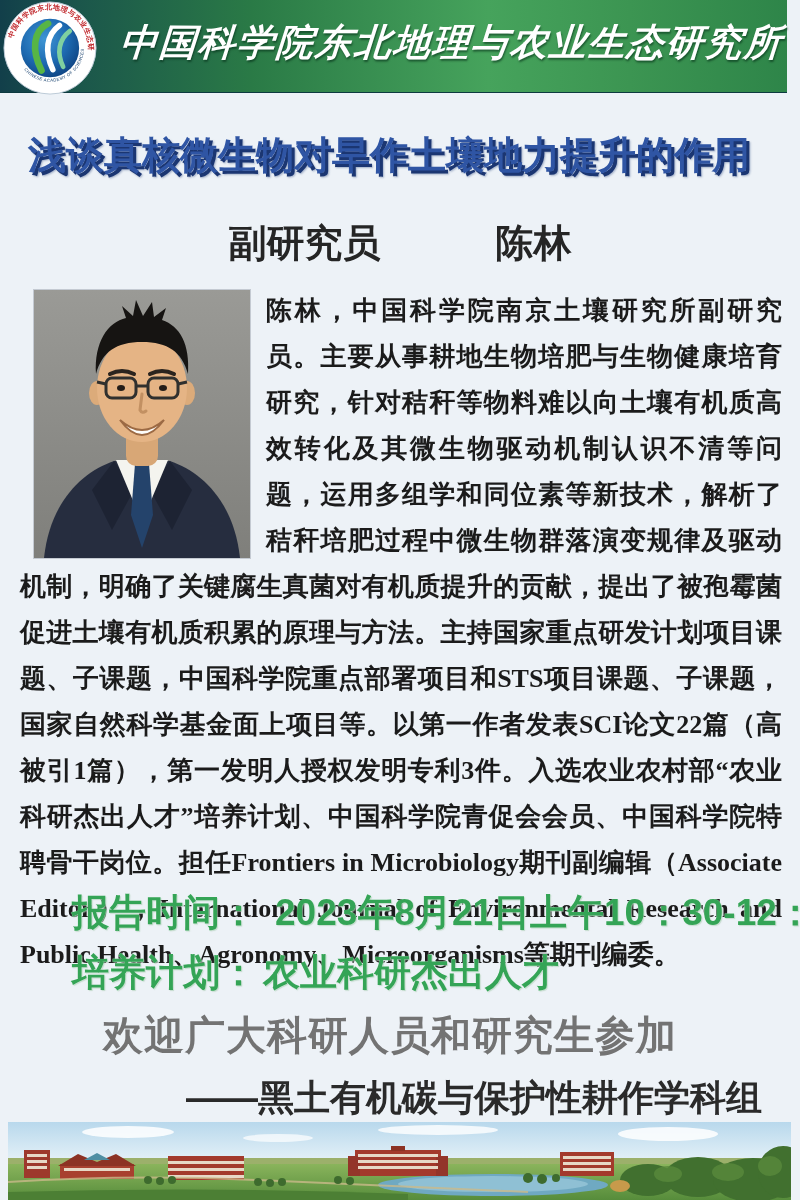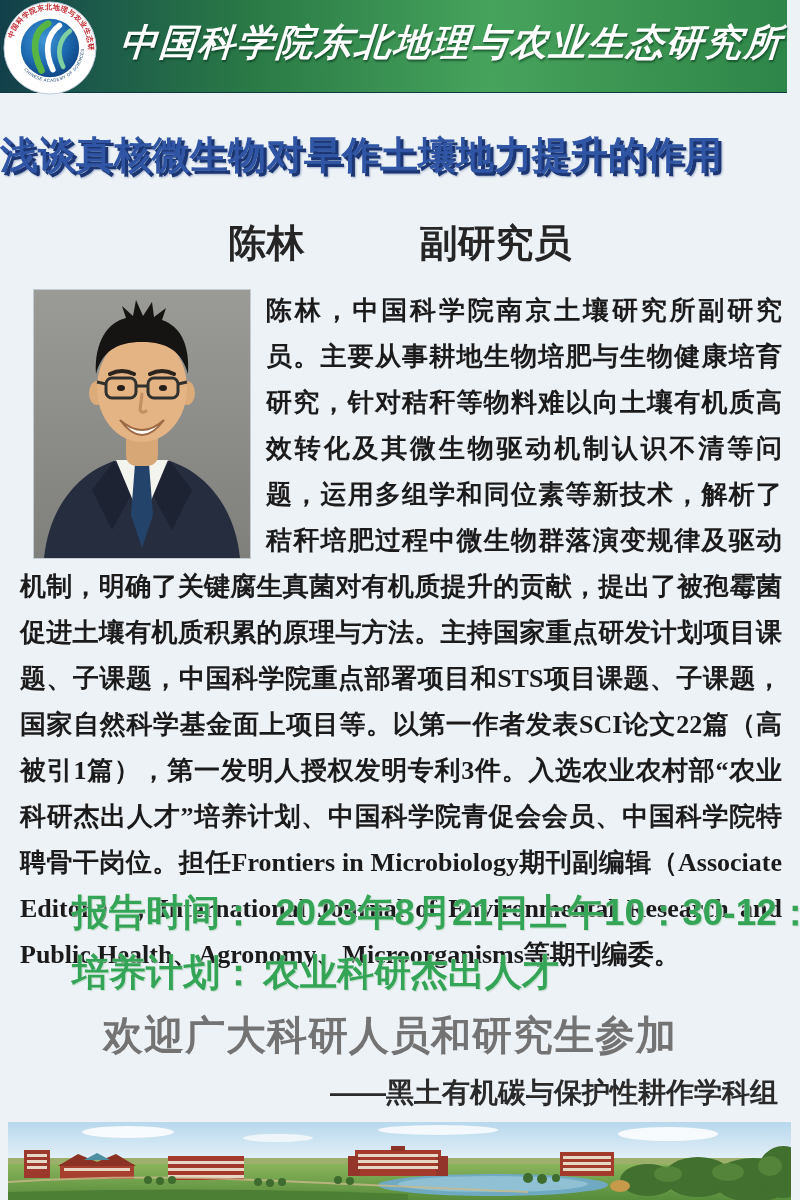--- a/index.html
+++ b/index.html
@@ -22,20 +22,21 @@
     letter-spacing:2px;white-space:nowrap;
     text-shadow:1px 2px 2px rgba(0,40,20,.55);
     transform:skewX(-4deg);
   }
   
   .lecture-title{
     position:absolute;top:130px;left:0;width:699px;text-align:center;
     color:#2f55a4;font-size:38px;font-weight:bold;letter-spacing:0px;
     text-shadow:3px 3px 0 #1b3672, 4px 4px 2px rgba(27,54,114,.35);
     white-space:nowrap;
+    padding-left:28px;
   }
   
   .speaker-row{
     position:absolute;top:218px;left:0;width:800px;
     display:flex;justify-content:center;gap:115px;
     color:#252525;font-size:38px;font-weight:bold;
   }
   
   .bio-section{position:absolute;top:288px;left:20px;width:762px;}
   .portrait{
@@ -58,22 +59,22 @@
   .time-line{top:888px;}
   .location-line{top:948px;}
   .time-line .value{margin-left:18px;}
   .location-line .value{margin-left:6px;}
   
   .welcome{
     position:absolute;top:1008px;left:0;width:780px;text-align:center;
     color:#737373;font-size:40px;font-weight:bold;letter-spacing:1px;
   }
   .signature{
-    position:absolute;top:1074px;left:16px;width:762px;text-align:right;
-    color:#2a2a2a;font-size:28px;font-weight:bold;white-space:nowrap;
+    position:absolute;top:1074px;left:0;width:762px;text-align:right;
+    color:#2a2a2a;font-size:36px;font-weight:bold;white-space:nowrap;
   }
   
   .campus{position:absolute;top:1122px;left:8px;width:783px;height:78px;}
 </style>
 </head>
 <body>
 
 <div class="header">
   <svg class="logo" viewBox="0 0 100 100">
     <defs>
@@ -96,22 +97,22 @@
     <text fill="#16406e" font-size="4.6" letter-spacing="0.4">
       <textPath href="#arcBottom" startOffset="22%">CHINESE ACADEMY OF SCIENCES</textPath>
     </text>
   </svg>
   <div class="header-title">中国科学院东北地理与农业生态研究所</div>
 </div>
 
 <div class="lecture-title">浅谈真核微生物对旱作土壤地力提升的作用</div>
 
 <div class="speaker-row">
+  <span>副研究员</span>
   <span>陈林</span>
-  <span>副研究员</span>
 </div>
 
 <div class="bio-section">
   <svg class="portrait" viewBox="0 0 216 268" preserveAspectRatio="none">
     <defs>
       <linearGradient id="bgGrad" x1="0" y1="0" x2="0" y2="1">
         <stop offset="0%" stop-color="#9a9a96"></stop>
         <stop offset="100%" stop-color="#7f7f7b"></stop>
       </linearGradient>
     </defs>

